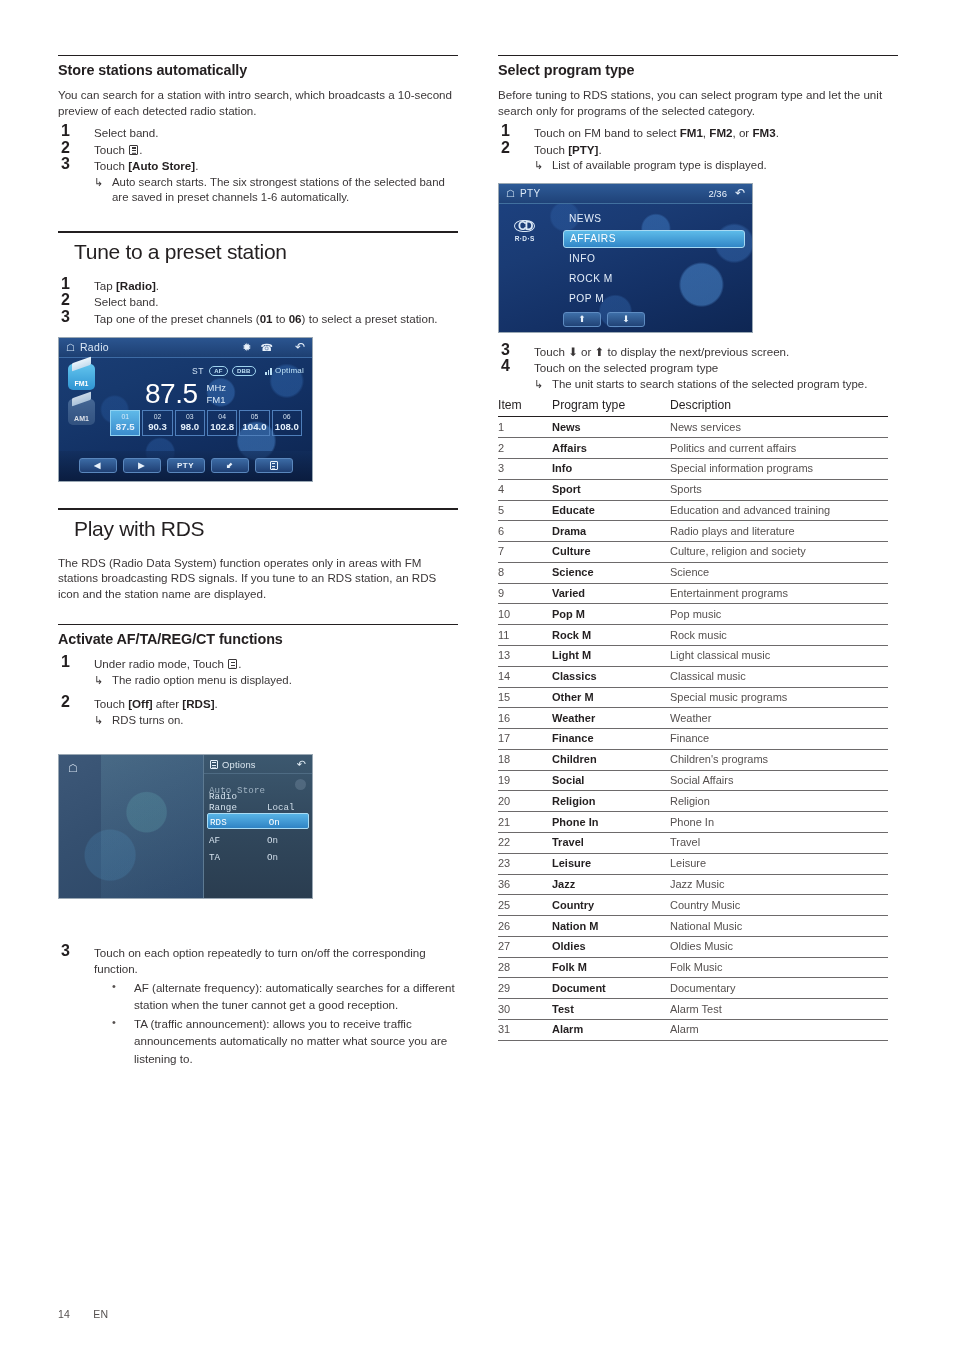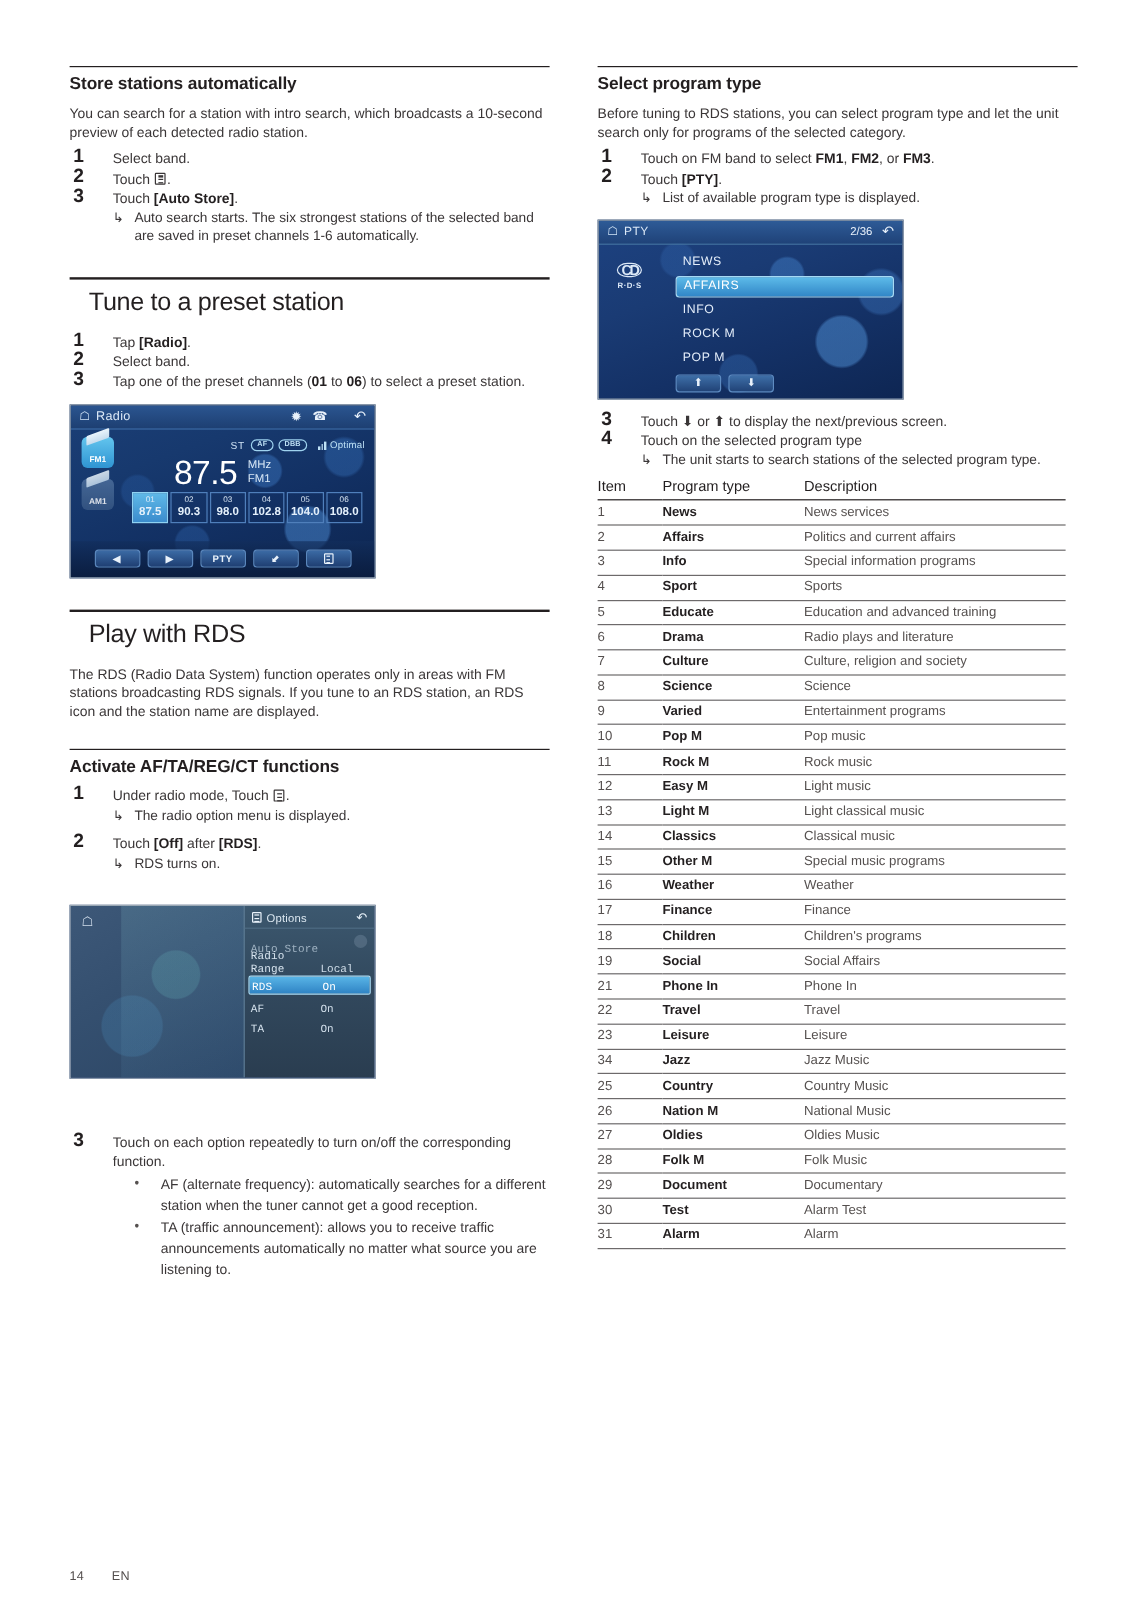--- a/index.html
+++ b/index.html
@@ -675,25 +675,20 @@
             <td class="c-item">10</td>
             <td class="c-type">Pop M</td>
             <td class="c-desc">Pop music</td>
           </tr>
           <tr>
             <td class="c-item">11</td>
             <td class="c-type">Rock M</td>
             <td class="c-desc">Rock music</td>
           </tr>
           <tr>
-            <td class="c-item">12</td>
-            <td class="c-type">Easy M</td>
-            <td class="c-desc">Light music</td>
-          </tr>
-          <tr>
             <td class="c-item">13</td>
             <td class="c-type">Light M</td>
             <td class="c-desc">Light classical music</td>
           </tr>
           <tr>
             <td class="c-item">14</td>
             <td class="c-type">Classics</td>
             <td class="c-desc">Classical music</td>
           </tr>
           <tr>
@@ -715,36 +710,41 @@
             <td class="c-item">18</td>
             <td class="c-type">Children</td>
             <td class="c-desc">Children's programs</td>
           </tr>
           <tr>
             <td class="c-item">19</td>
             <td class="c-type">Social</td>
             <td class="c-desc">Social Affairs</td>
           </tr>
           <tr>
+            <td class="c-item">20</td>
+            <td class="c-type">Religion</td>
+            <td class="c-desc">Religion</td>
+          </tr>
+          <tr>
             <td class="c-item">21</td>
             <td class="c-type">Phone In</td>
             <td class="c-desc">Phone In</td>
           </tr>
           <tr>
             <td class="c-item">22</td>
             <td class="c-type">Travel</td>
             <td class="c-desc">Travel</td>
           </tr>
           <tr>
             <td class="c-item">23</td>
             <td class="c-type">Leisure</td>
             <td class="c-desc">Leisure</td>
           </tr>
           <tr>
-            <td class="c-item">34</td>
+            <td class="c-item">36</td>
             <td class="c-type">Jazz</td>
             <td class="c-desc">Jazz Music</td>
           </tr>
           <tr>
             <td class="c-item">25</td>
             <td class="c-type">Country</td>
             <td class="c-desc">Country Music</td>
           </tr>
           <tr>
             <td class="c-item">26</td>

